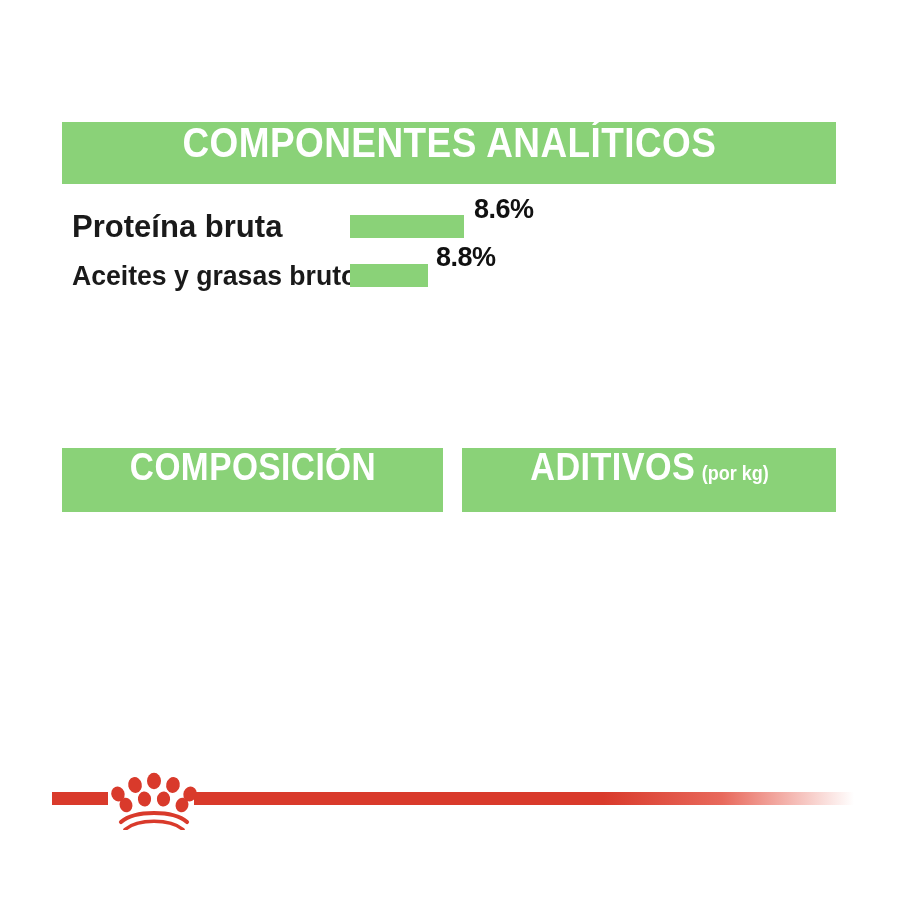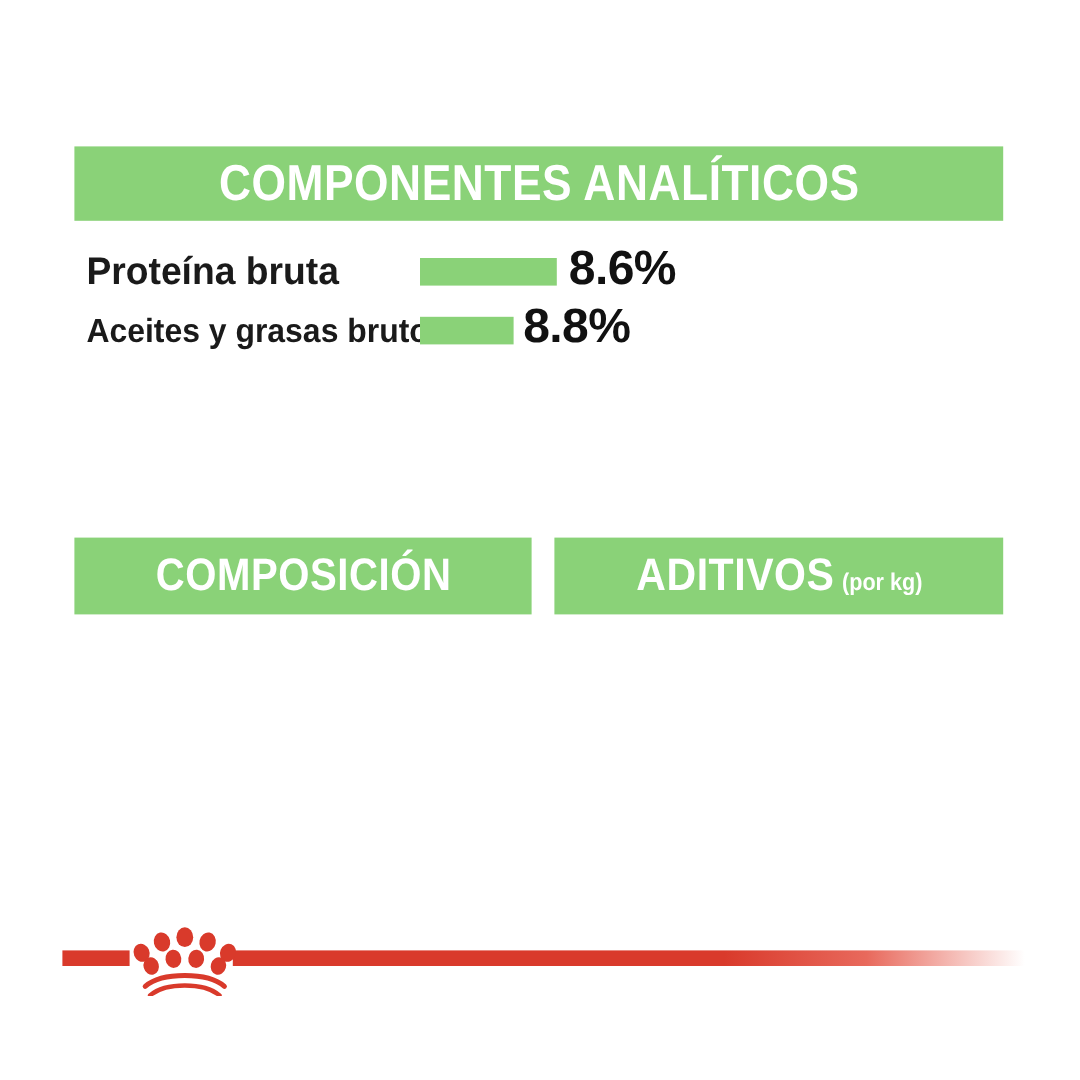--- a/index.html
+++ b/index.html
@@ -20,21 +20,20 @@
     width: 900px;
     height: 900px;
     background: #ffffff;
   }
 
   
   .green-band {
     position: absolute;
     background: #8ad278;
     display: flex;
-    align-items: center;
     justify-content: center;
     box-sizing: border-box;
   }
   .band-title {
     color: #ffffff;
     font-family: "Liberation Sans Narrow", "Liberation Sans", sans-serif;
     font-weight: 700;
     letter-spacing: 0.5px;
     white-space: nowrap;
     transform: scaleX(0.88);
@@ -129,23 +128,23 @@
     height: 23px;
   }
   .an-row-1 .an-bar { bottom: 10px; }
   .an-row-2 .an-bar { bottom: 9px; }
   .an-row-3 .an-bar { bottom: 8px; height: 26px; }
   .an-value {
     position: absolute;
     color: #111111;
     font-family: "Liberation Sans", sans-serif;
     font-weight: 700;
-    font-size: 40px;
+    font-size: 27px;
     line-height: 33px;
-    bottom: 7px;
+    bottom: 22px;
     white-space: nowrap;
     letter-spacing: -0.5px;
     margin-top: 24px;
   }
 
   
   .body-col {
     position: absolute;
     top: 520px;
     color: #3b3b3b;

